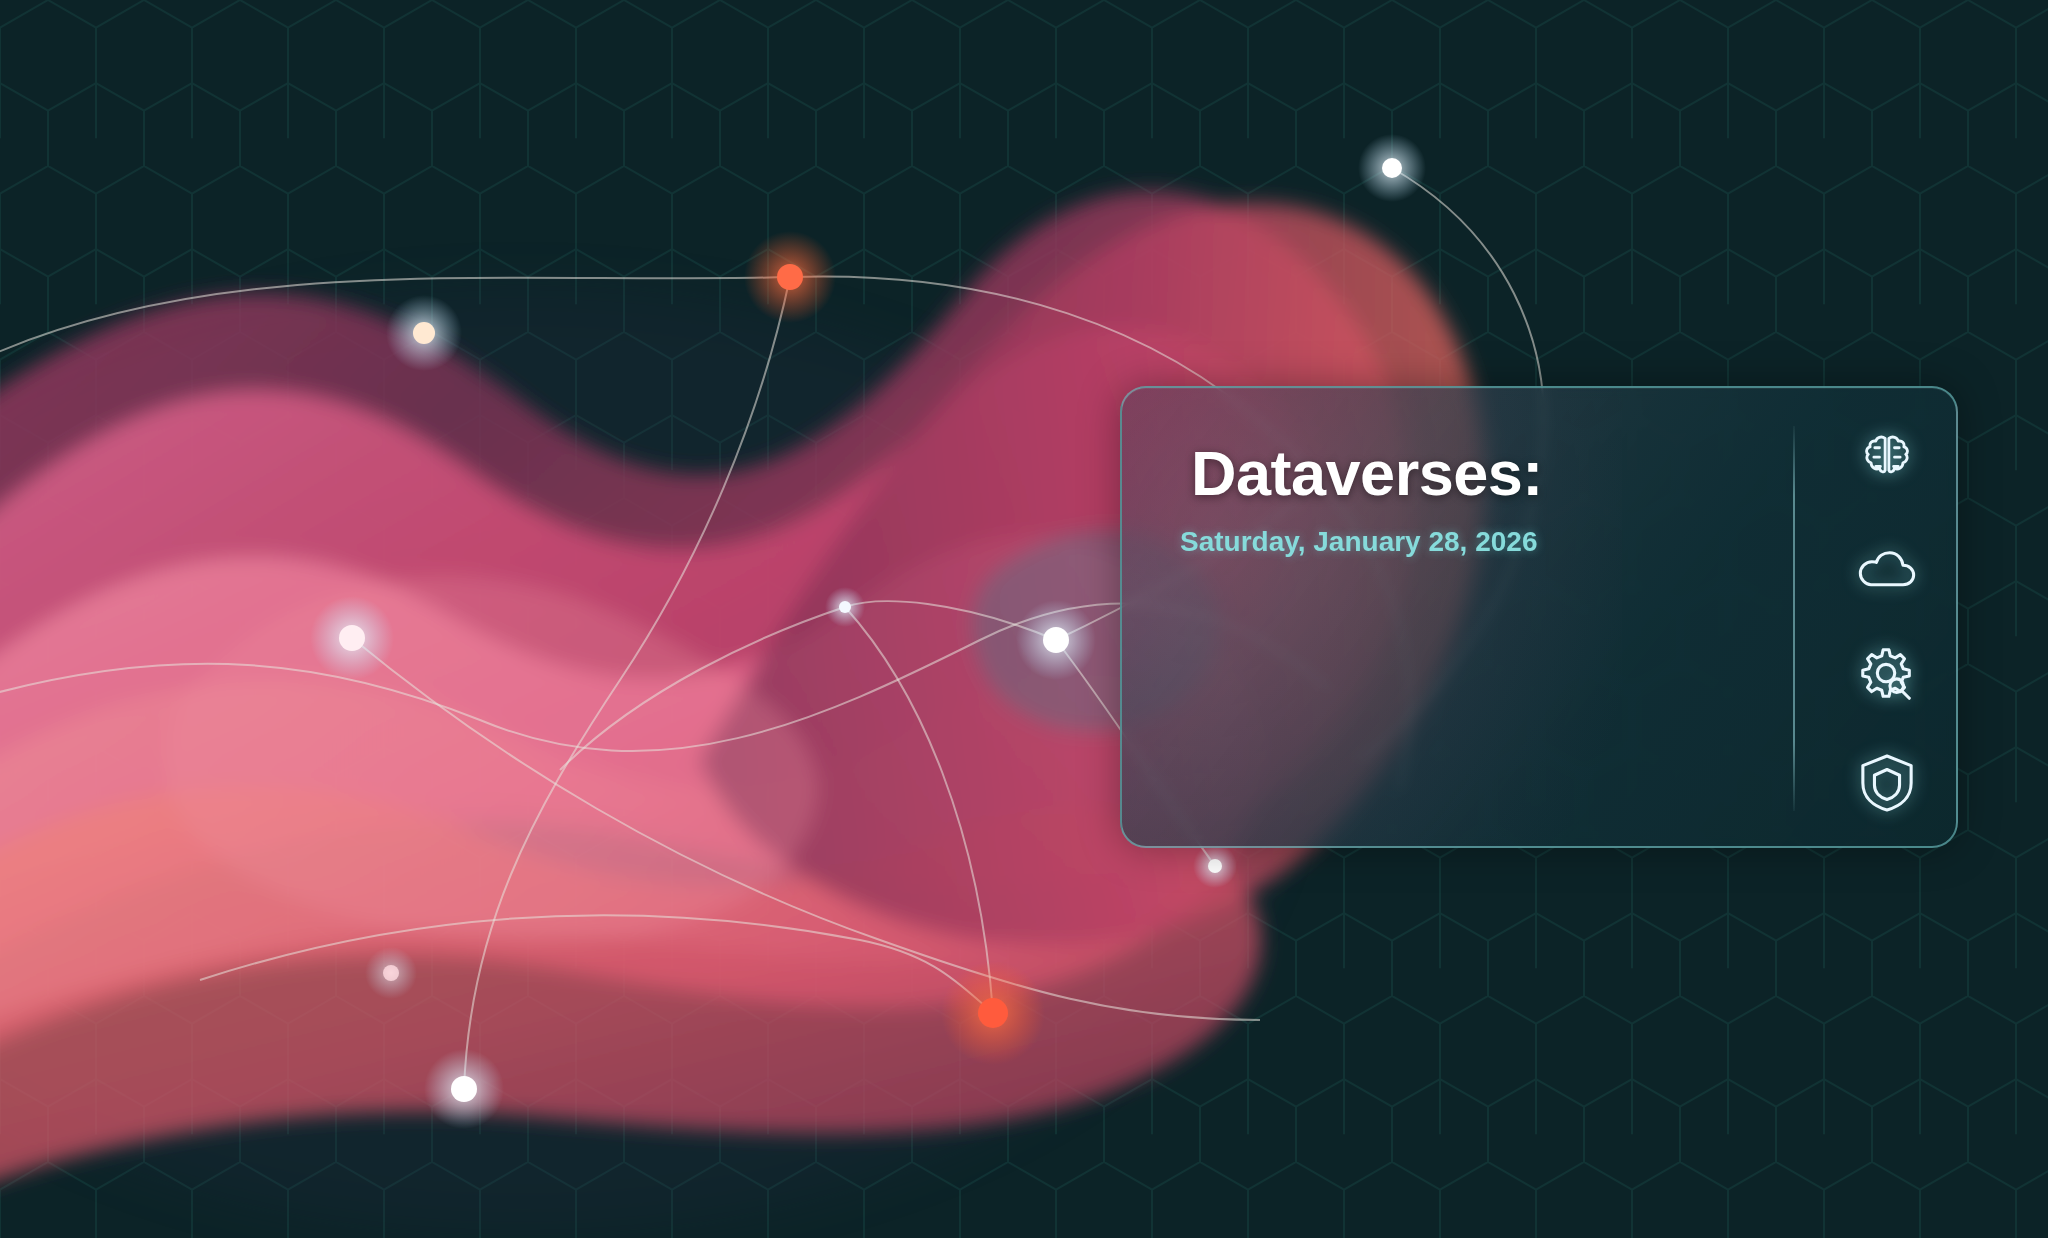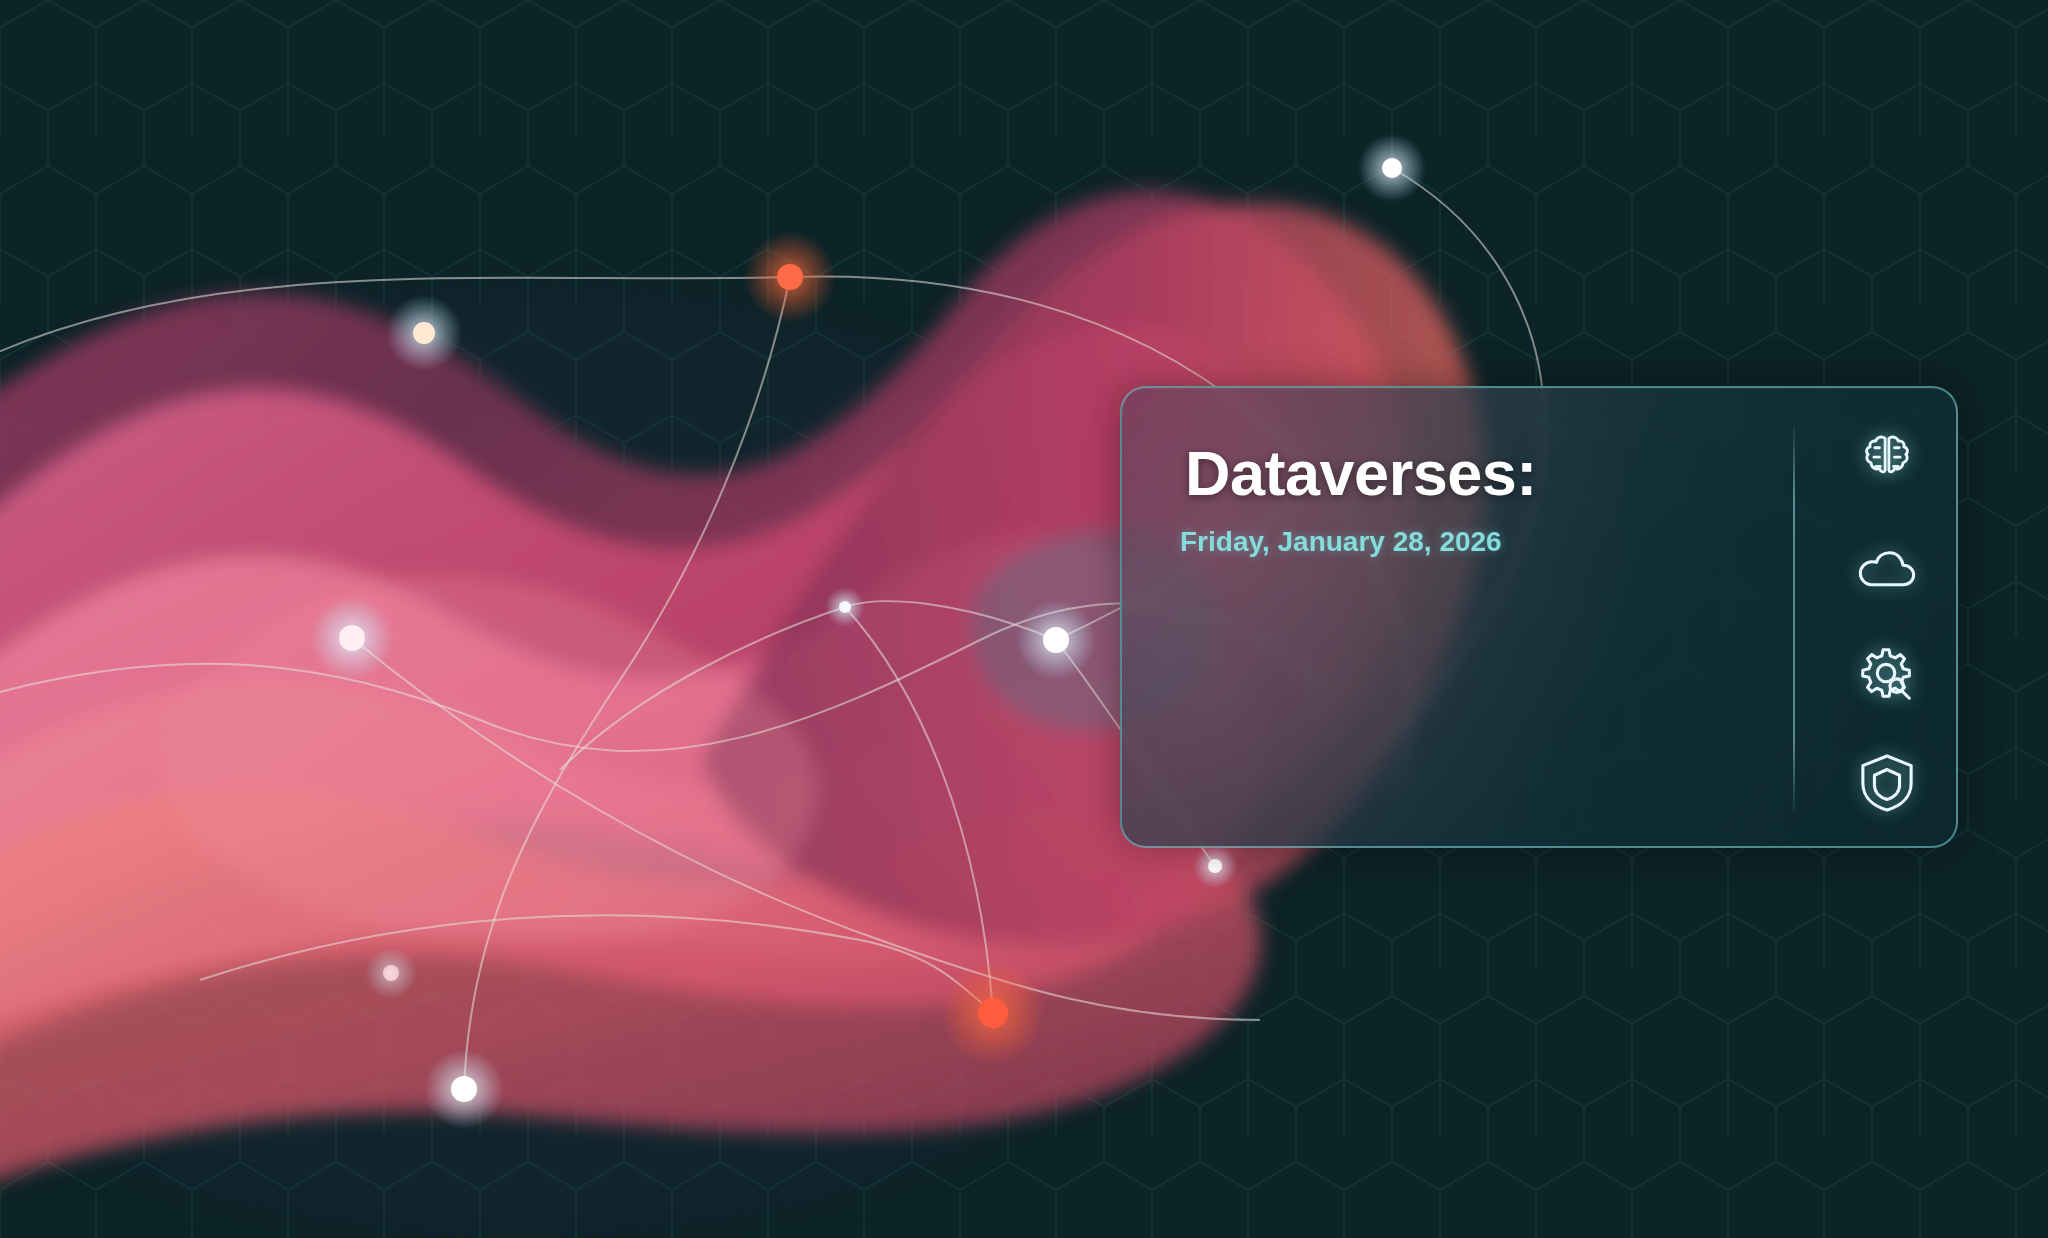--- a/index.html
+++ b/index.html
@@ -61,21 +61,21 @@
     left: 58px;
     top: 54px;
     width: 600px;
   }
   #event-title {
     font-size: 63px;
     font-weight: 700;
     color: #ffffff;
     letter-spacing: -0.5px;
     line-height: 1.0;
-    margin: 0 0 22px 5px;
+    margin: 0 0 22px 11px;
     text-shadow: 0 2px 10px rgba(0,0,0,0.45);
     white-space: nowrap;
   }
   #event-subtitle {
     font-size: 40px;
     font-weight: 400;
     color: #f2f6f7;
     line-height: 1.17;
     margin: 0 0 16px 0;
     text-shadow: 0 2px 9px rgba(0,0,0,0.45);
@@ -314,21 +314,21 @@
         <circle cx="1215" cy="866" r="7" fill="#ffffff"></circle>
       </g>
     </g>
   </svg>
 
   <div id="info-card">
     <div id="card-sheen"></div>
 
     <div id="card-text">
       <h1 id="event-title">Dataverses:</h1>
-      <p id="event-date">Friday, January 28, 2026</p>
+      <p id="event-date">Saturday, January 28, 2026</p>
     </div>
 
     <div id="card-divider"></div>
 
     <div id="icon-rail">
 
       <div class="rail-icon">
         <svg width="60" height="60" viewBox="0 0 64 64" fill="none" stroke="#eaf8ff" stroke-width="3" stroke-linecap="round" stroke-linejoin="round">
           <path d="M30 10c-4-3-9-1-10 3-4-1-7 2-6 6-4 1-5 6-2 8-3 3-1 8 3 9 0 5 5 8 9 6 1 4 5 5 6 2V10z"></path>
           <path d="M34 10c4-3 9-1 10 3 4-1 7 2 6 6 4 1 5 6 2 8 3 3 1 8-3 9 0 5-5 8-9 6-1 4-5 5-6 2V10z"></path>

